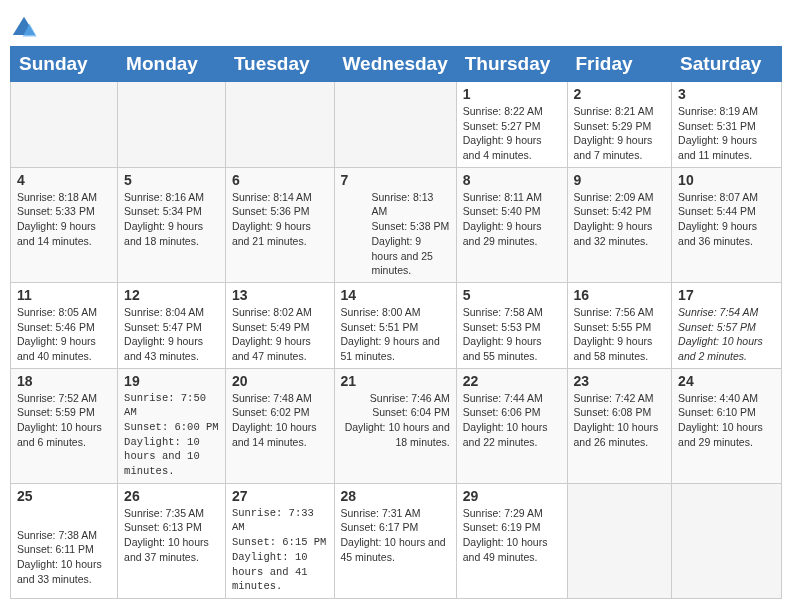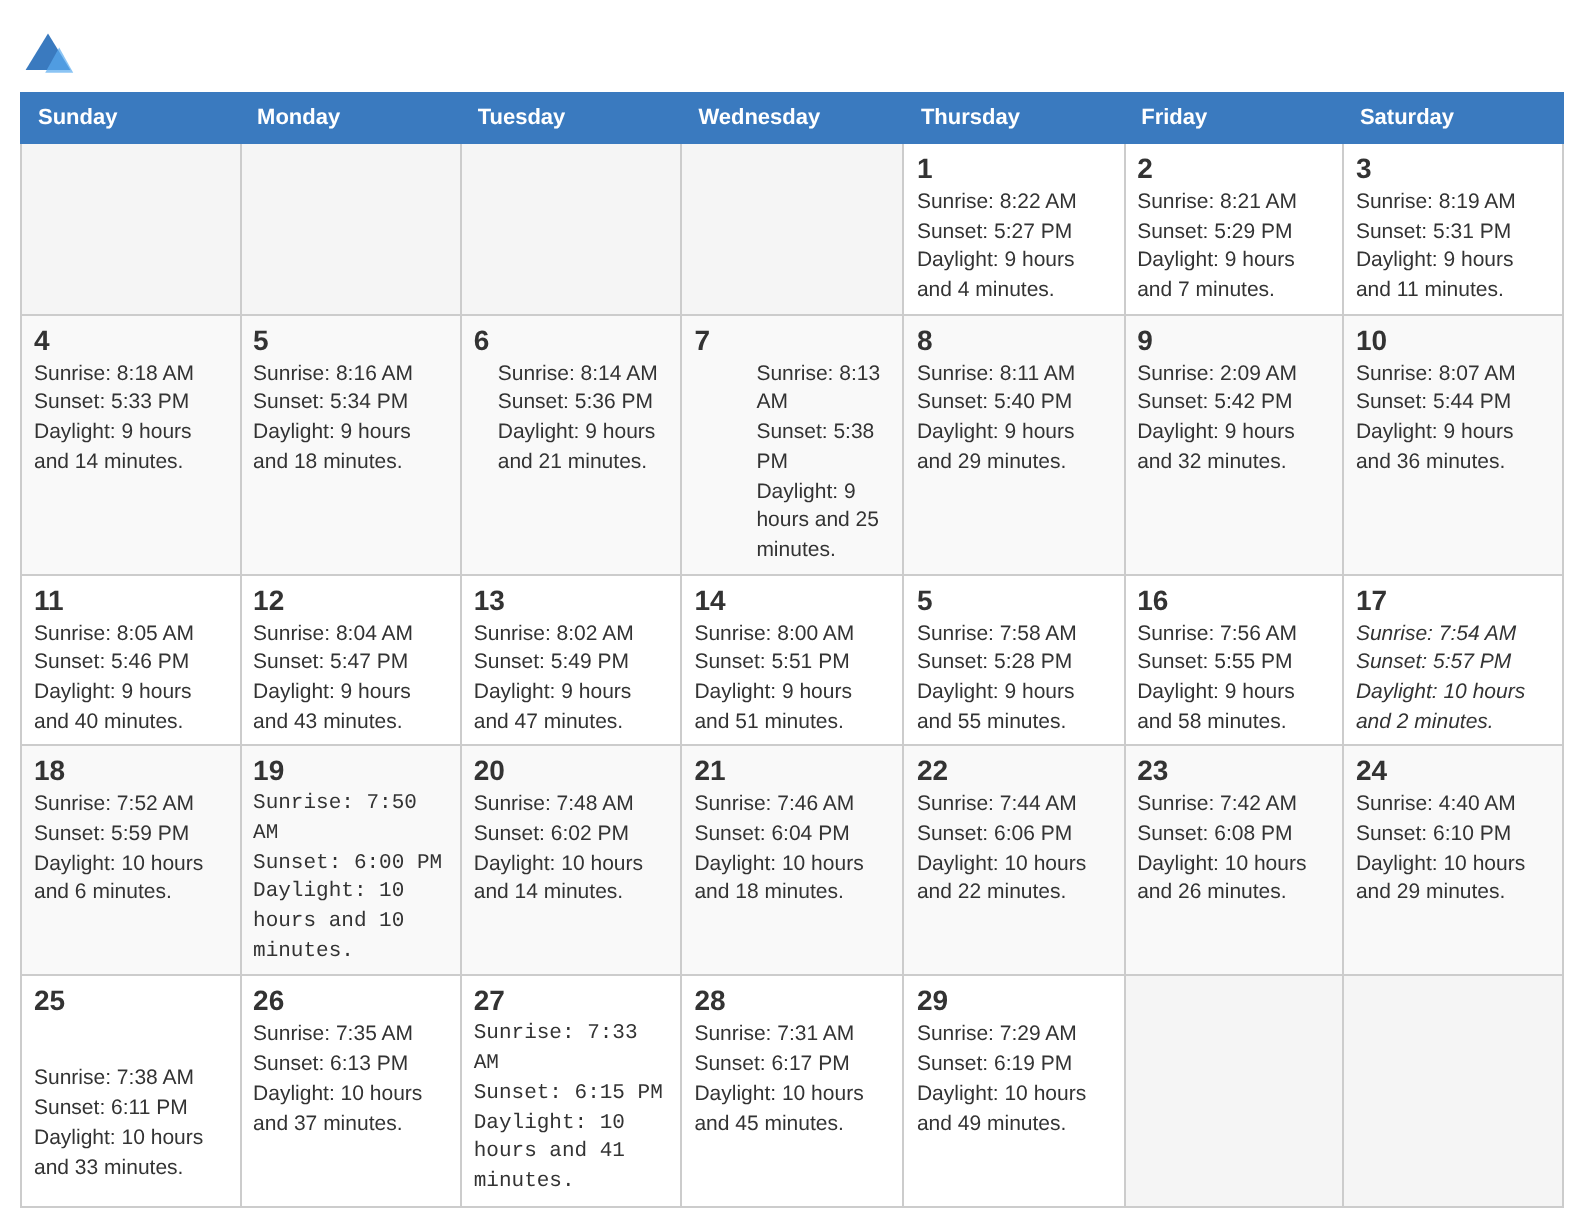--- a/index.html
+++ b/index.html
@@ -55,21 +55,21 @@
     }
     table {
       width: 100%;
       border-collapse: collapse;
     }
     th {
       background-color: #3a7abf;
       color: #fff;
       text-align: left;
       padding: 6px 8px;
-      font-size: 11px;
+      font-size: 19px;
       font-weight: bold;
       border: 1px solid #3a7abf;
     }
     td {
       border: 1px solid #ccc;
       vertical-align: top;
       padding: 4px 6px;
       width: 113px;
       min-height: 80px;
       background: #fff;
@@ -157,21 +157,21 @@
 Daylight: 9 hours and 14 minutes.</div>
         </td>
         <td>
           <div class="day-number">5</div>
           <div class="day-info" style="white-space: pre-line;">Sunrise: 8:16 AM
 Sunset: 5:34 PM
 Daylight: 9 hours and 18 minutes.</div>
         </td>
         <td>
           <div class="day-number">6</div>
-          <div class="day-info" style="white-space: pre-line; margin-left: 12px;">Sunrise: 8:14 AM
+          <div class="day-info" style="white-space: pre-line;">Sunrise: 8:14 AM
 Sunset: 5:36 PM
 Daylight: 9 hours and 21 minutes.</div>
         </td>
         <td>
           <div class="day-number">7</div>
           <div class="day-info" style="white-space: pre-line; margin-left: 31px;">Sunrise: 8:13 AM
 Sunset: 5:38 PM
 Daylight: 9 hours and 25 minutes.</div>
         </td>
         <td>
@@ -214,21 +214,21 @@
         </td>
         <td>
           <div class="day-number">14</div>
           <div class="day-info" style="white-space: pre-line;">Sunrise: 8:00 AM
 Sunset: 5:51 PM
 Daylight: 9 hours and 51 minutes.</div>
         </td>
         <td>
           <div class="day-number">5</div>
           <div class="day-info" style="white-space: pre-line;">Sunrise: 7:58 AM
-Sunset: 5:28 PM
+Sunset: 5:53 PM
 Daylight: 9 hours and 55 minutes.</div>
         </td>
         <td>
           <div class="day-number">16</div>
           <div class="day-info" style="white-space: pre-line;">Sunrise: 7:56 AM
 Sunset: 5:55 PM
 Daylight: 9 hours and 58 minutes.</div>
         </td>
         <td>
           <div class="day-number">17</div>
@@ -251,21 +251,21 @@
 Daylight: 10 hours and 10 minutes.</div>
         </td>
         <td>
           <div class="day-number">20</div>
           <div class="day-info" style="white-space: pre-line;">Sunrise: 7:48 AM
 Sunset: 6:02 PM
 Daylight: 10 hours and 14 minutes.</div>
         </td>
         <td>
           <div class="day-number">21</div>
-          <div class="day-info" style="white-space: pre-line;">Sunrise: 7:46 AM
+          <div class="day-info" style="white-space: pre-line; text-align: right;">Sunrise: 7:46 AM
 Sunset: 6:04 PM
 Daylight: 10 hours and 18 minutes.</div>
         </td>
         <td>
           <div class="day-number">22</div>
           <div class="day-info" style="white-space: pre-line;">Sunrise: 7:44 AM
 Sunset: 6:06 PM
 Daylight: 10 hours and 22 minutes.</div>
         </td>
         <td>

